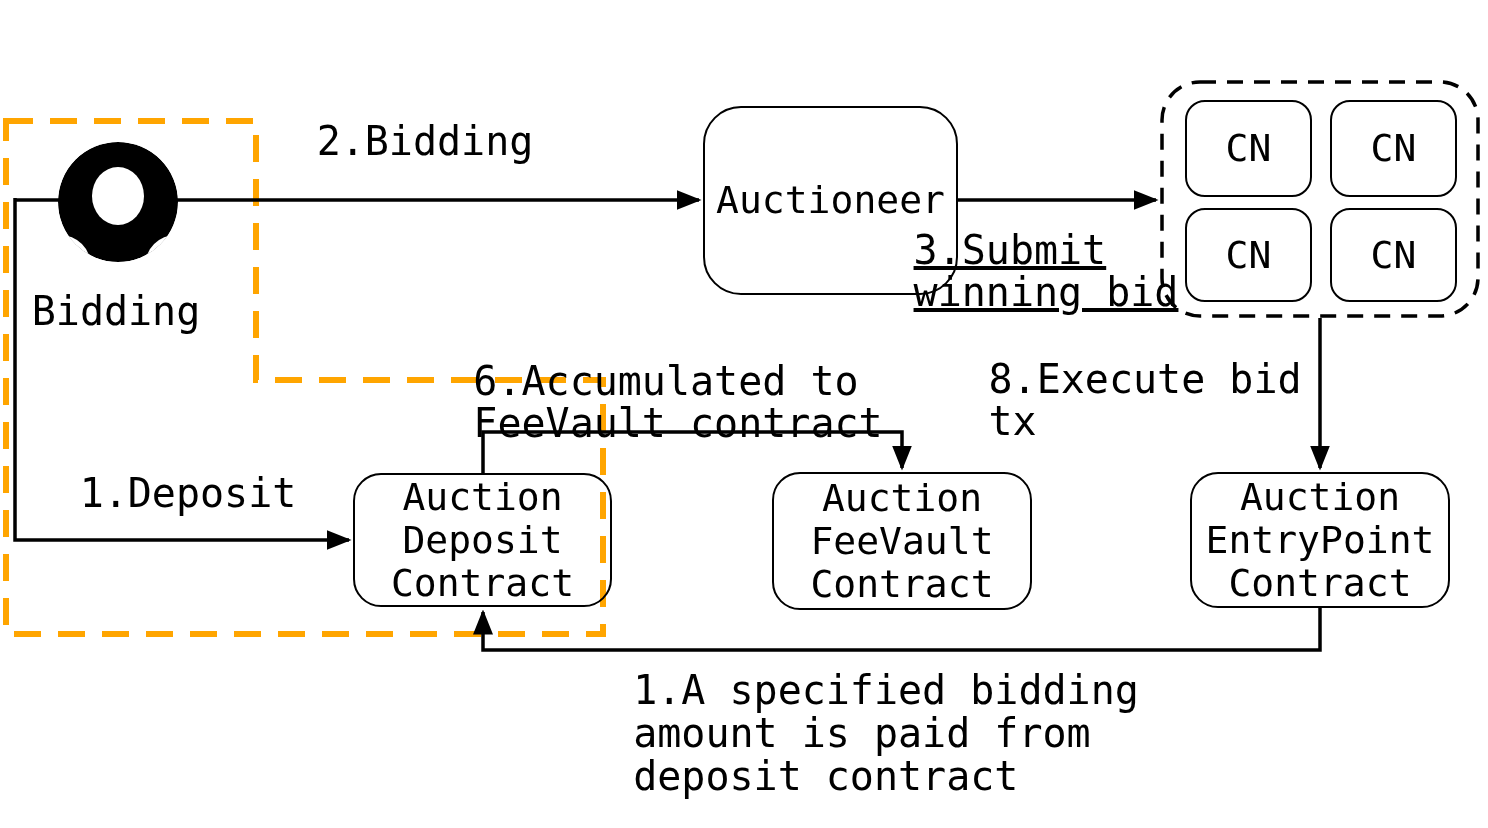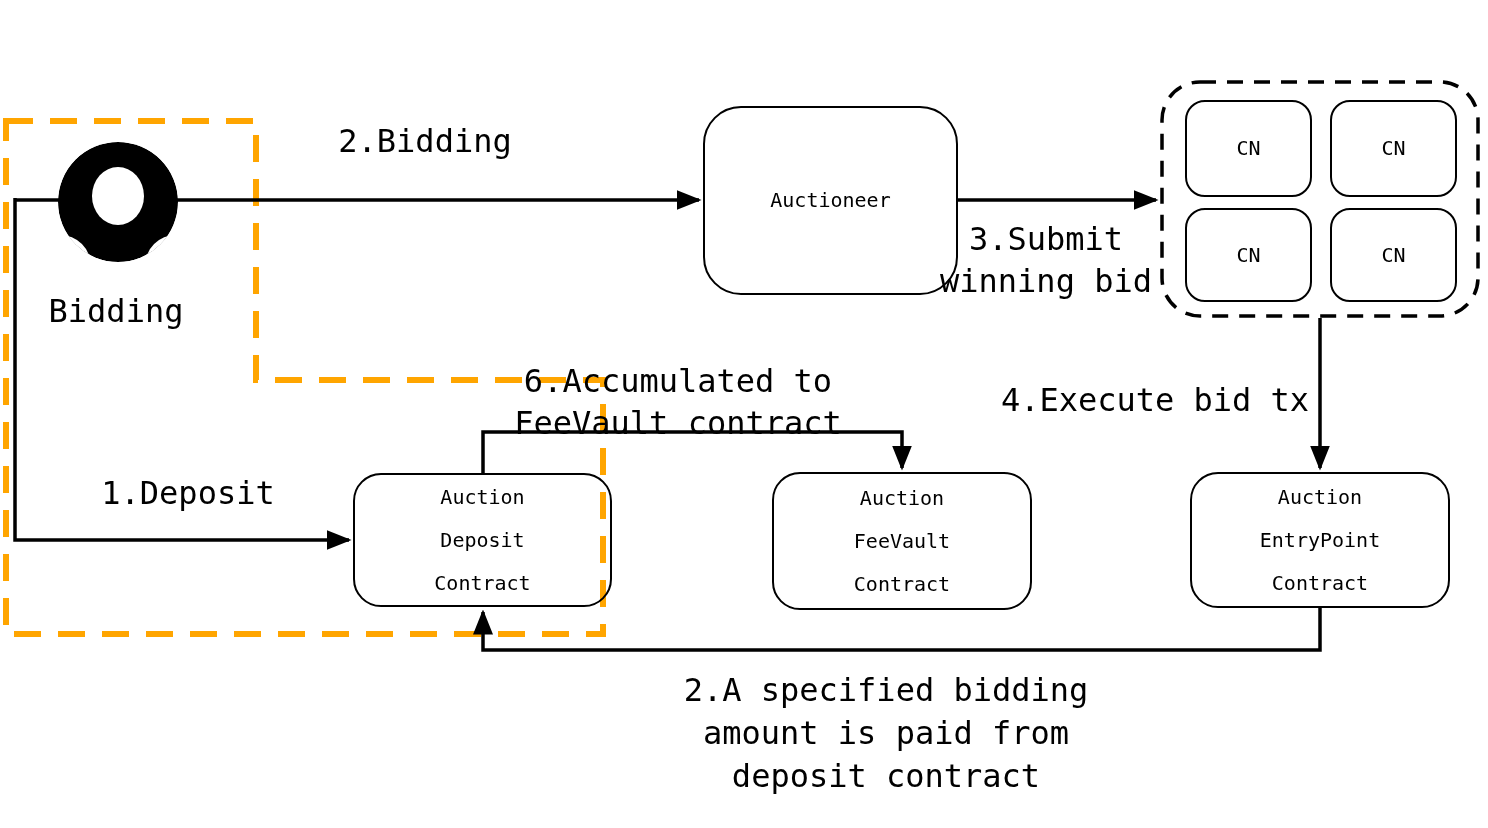--- a/index.html
+++ b/index.html
@@ -25,49 +25,48 @@
   .box {
     position: absolute;
     box-sizing: border-box;
     border: 2.5px solid #000;
     background: #fff;
     display: flex;
     align-items: center;
     justify-content: center;
     text-align: center;
     white-space: pre-line;
-    font-size: 20px;
+    font-size: 38px;
     line-height: 43px;
   }
   .box.auctioneer { left: 703px; top: 106px; width: 255px; height: 189px; border-radius: 38px; }
   .box.deposit    { left: 353px; top: 473px; width: 259px; height: 134px; border-radius: 28px; background: transparent; }
   .box.feevault   { left: 772px; top: 472px; width: 260px; height: 138px; border-radius: 28px; }
   .box.entrypoint { left: 1190px; top: 472px; width: 260px; height: 136px; border-radius: 28px; }
   .cluster {
     position: absolute;
     left: 1160px; top: 80px;
     width: 320px; height: 238px;
   }
   .box.cn { border-radius: 20px; }
   .box.cn.c1 { left: 25px;  top: 20px;  width: 127px; height: 97px; }
   .box.cn.c2 { left: 170px; top: 20px;  width: 127px; height: 97px; }
   .box.cn.c3 { left: 25px;  top: 128px; width: 127px; height: 94px; }
   .box.cn.c4 { left: 170px; top: 128px; width: 127px; height: 94px; }
   .lbl {
     position: absolute;
     transform: translate(-50%, -50%);
-    text-align: center;
     white-space: pre-line;
-    font-size: 32px;
+    font-size: 40px;
     line-height: 42px;
   }
   .lbl.searcher    { left: 116px;  top: 311px; }
   .lbl.step1       { left: 188px;  top: 493px; }
   .lbl.step2       { left: 425px;  top: 141px; }
-  .lbl.step3       { left: 1046px; top: 260px; }
+  .lbl.step3       { left: 1046px; top: 271px; text-decoration: underline; }
   .lbl.step4       { left: 1155px; top: 400px; }
   .lbl.step5       { left: 886px;  top: 733px; line-height: 43px; }
   .lbl.step6       { left: 678px;  top: 386px; margin-top: 16px; }
 </style>
 </head>
 <body>
 
 <div class="canvas">
 
   <svg class="layer" viewBox="0 0 1488 828">
@@ -124,22 +123,22 @@
 
   <div class="lbl searcher">Bidding</div>
 
   <div class="lbl step1">1.Deposit</div>
 
   <div class="lbl step2">2.Bidding</div>
 
   <div class="lbl step3">3.Submit
 winning bid</div>
 
-  <div class="lbl step4">4.Execute bid tx</div>
+  <div class="lbl step4">8.Execute bid tx</div>
 
-  <div class="lbl step5">2.A specified bidding
+  <div class="lbl step5">1.A specified bidding
 amount is paid from
 deposit contract</div>
 
   <div class="lbl step6">6.Accumulated to
 FeeVault contract</div>
 
 </div>
 
 </body></html>

